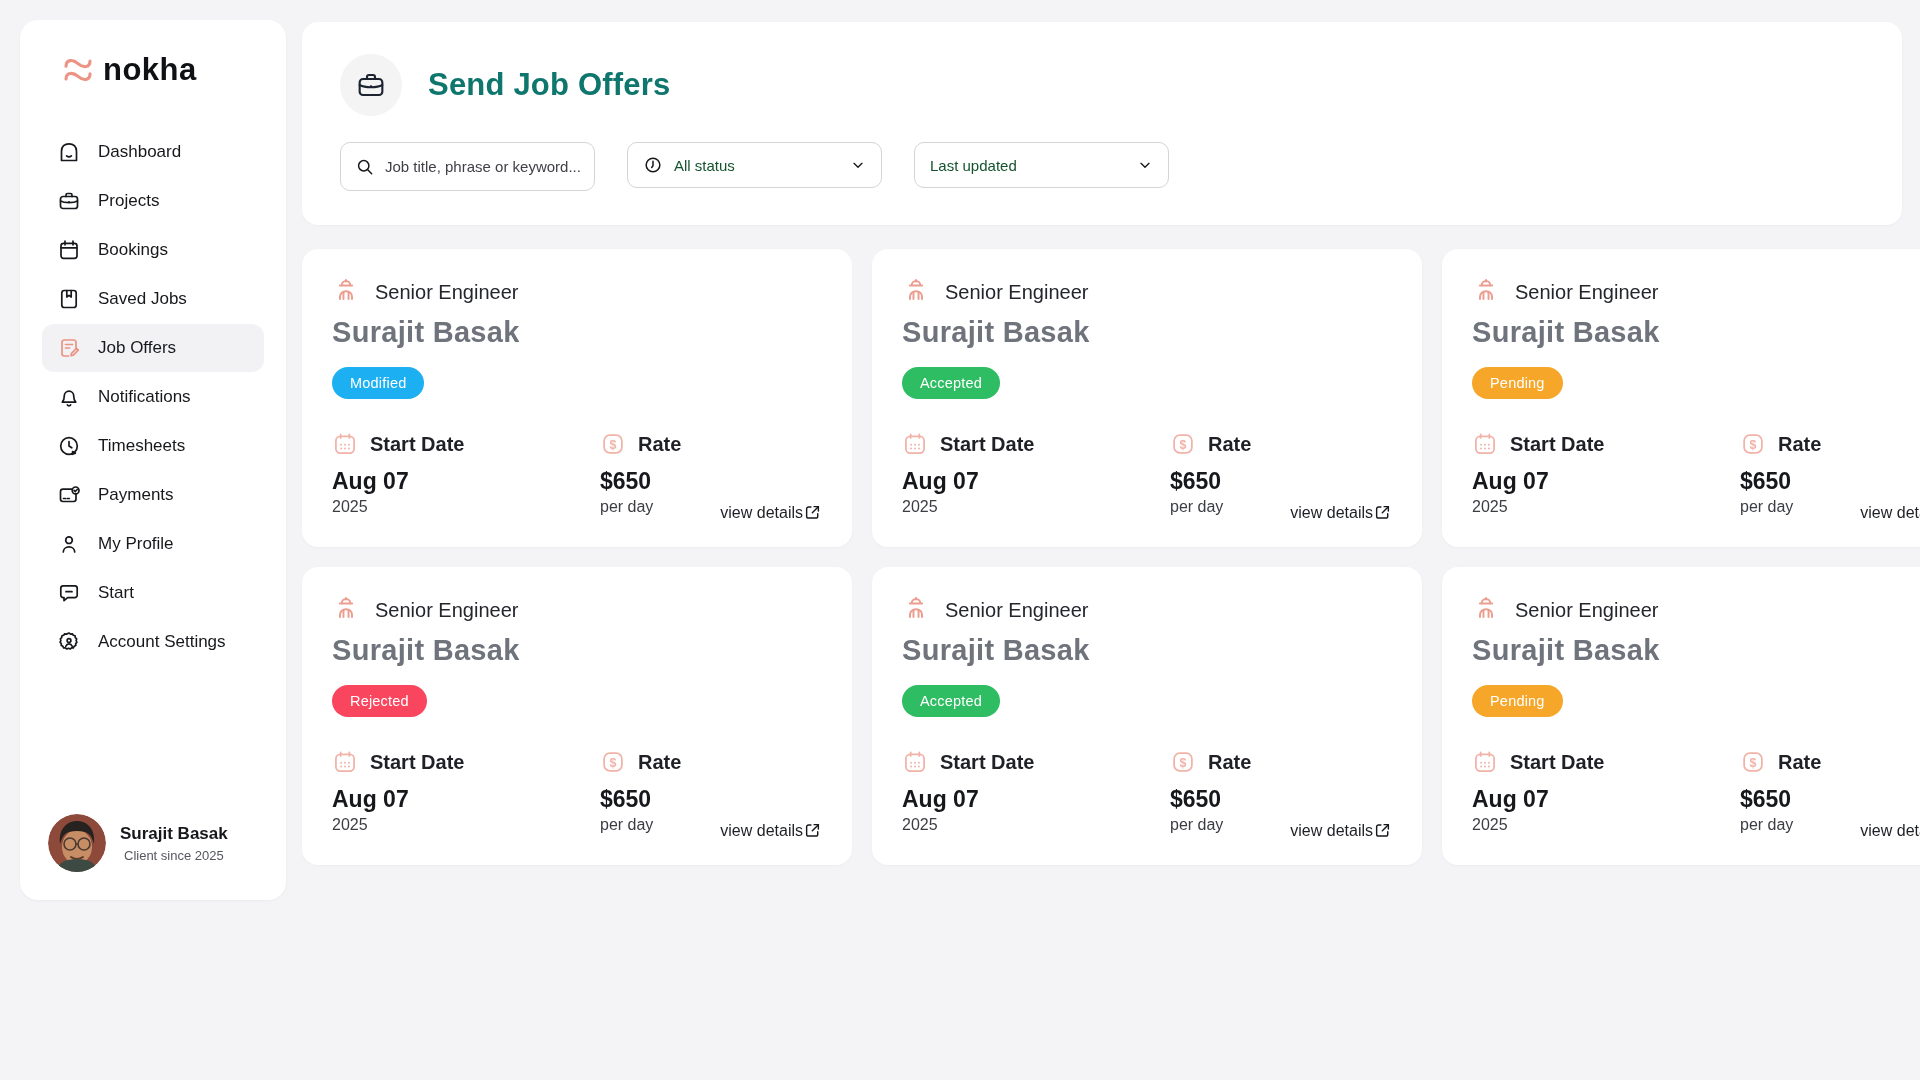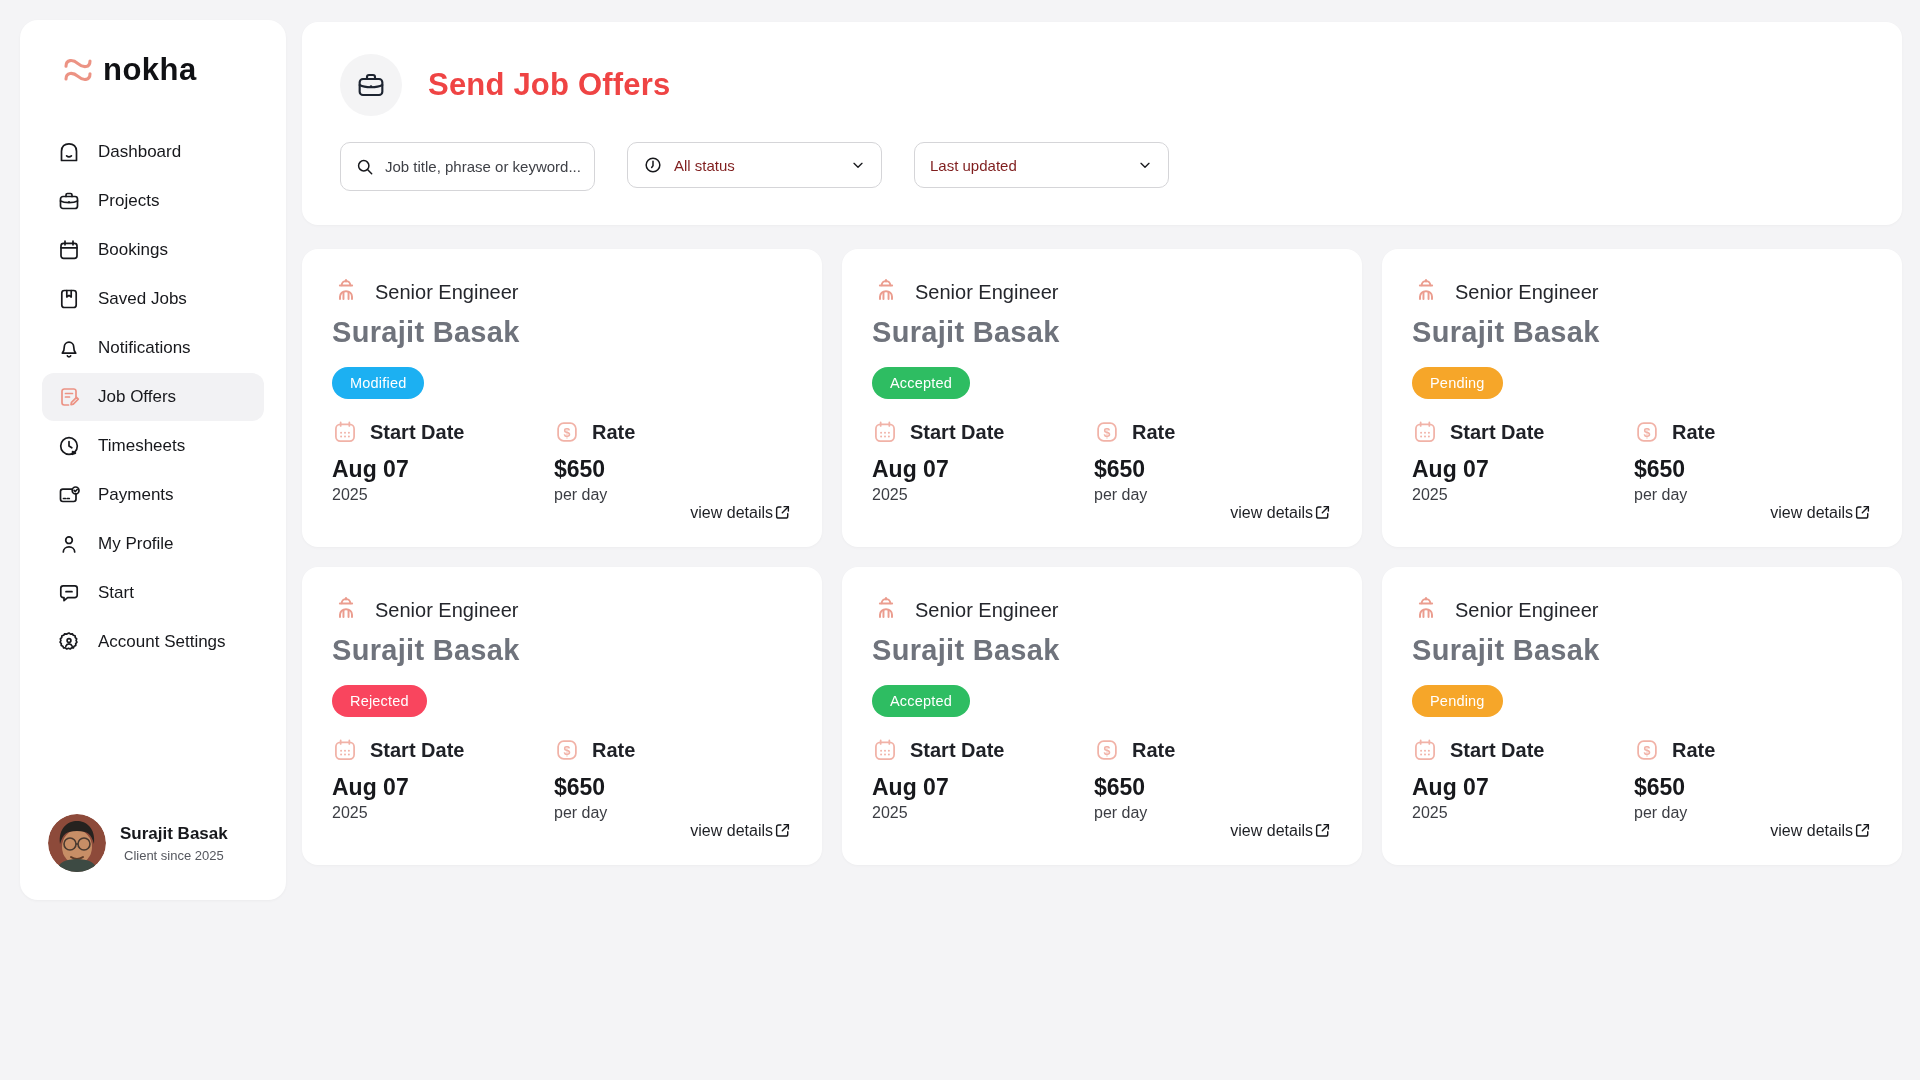--- a/index.html
+++ b/index.html
@@ -45,54 +45,54 @@
     background:#ffffff; border-radius:16px;
     padding:32px 38px 34px 38px;
     box-shadow:0 1px 3px rgba(0,0,0,.03);
   }
   .title-row { display:flex; align-items:center; gap:26px; }
   .title-icon-circle {
     width:62px; height:62px; border-radius:50%;
     background:#f4f4f5; display:flex; align-items:center; justify-content:center;
     color:#1d2430;
   }
-  .page-title { font-size:31px; font-weight:700; color:#ef4444; letter-spacing:.2px; }
+  .page-title { font-size:31px; font-weight:700; color:#0f766e; letter-spacing:.2px; }
   .filter-row { display:flex; gap:32px; margin-top:26px; }
   .search-box {
     width:255px; height:49px; border:1px solid #d5d5d8; border-radius:10px;
     display:flex; align-items:center; gap:10px; padding:0 14px; background:#fff;
   }
   .search-box input {
     border:none; outline:none; flex:1; font-size:15px;
     font-family:"Liberation Sans", sans-serif; color:#2a2c31; background:transparent;
   }
   .search-box input::placeholder { color:#3f4147; }
   .select-box {
     width:255px; height:46px; border:1px solid #d5d5d8; border-radius:10px;
     display:flex; align-items:center; gap:11px; padding:0 15px;
-    background:#fff; cursor:pointer; font-size:15px; color:#7f1d1d;
+    background:#fff; cursor:pointer; font-size:15px; color:#14532d;
   }
   .select-box .spacer { flex:1; }
 
   
   .cards { margin-top:24px; display:grid; grid-template-columns:repeat(3,1fr); gap:20px; }
   .card {
     background:#ffffff; border-radius:16px; height:298px;
     padding:28px 30px; position:relative;
     box-shadow:0 1px 3px rgba(0,0,0,.03);
   }
   .role-row { display:flex; align-items:center; gap:15px; }
   .role-row .role-ico { color:#eb9d8f; }
   .role-label { font-size:20px; color:#24262c; }
   .card-name { font-size:29px; font-weight:600; color:#6f737c; margin-top:9px; letter-spacing:.3px; }
   .badge {
     display:inline-block; margin-top:18px; padding:8px 18px;
     border-radius:999px; color:#ffffff; font-size:14.5px; letter-spacing:.2px;
   }
-  .info-row { display:flex; margin-top:20px; }
+  .info-row { display:flex; margin-top:32px;gap:46px; }
   .info-col { width:222px; }
   .info-label { display:flex; align-items:center; gap:12px; font-size:20px; font-weight:600; color:#1f2127; }
   .info-label .info-ico { color:#f1b2a7; }
   .info-value { font-size:23px; font-weight:700; color:#17181c; margin-top:11px; }
   .info-sub { font-size:16px; color:#3b3d43; margin-top:3px; }
   .view-details {
     position:absolute; right:30px; bottom:25px;
     display:flex; align-items:center; 
     font-size:16px; color:#1e2025; cursor:pointer;
   }
@@ -147,39 +147,39 @@
   <div class="nav-item">
     <span class="nav-ico">
           <svg width="24" height="24" viewBox="0 0 24 24" fill="none" stroke="currentColor" stroke-width="1.7" stroke-linecap="round" stroke-linejoin="round">
             <rect x="4.8" y="3.5" width="14.4" height="17" rx="2.6"></rect>
             <path d="M9.8 3.5 V10 l2.2-1.7 L14.2 10 V3.5"></path>
           </svg>
         </span>
     <span class="nav-label">Saved Jobs</span>
   </div>
 
-  <div class="nav-item">
-    <span class="nav-ico">
-          <svg width="24" height="24" viewBox="0 0 24 24" fill="none" stroke="currentColor" stroke-width="1.7" stroke-linecap="round" stroke-linejoin="round">
-            <path d="M5.3 17.2 h13.4 c-1.5-1.6-2-3.2-2-6.4 a4.7 4.7 0 0 0 -9.4 0 c0 3.2-.5 4.8-2 6.4 Z"></path>
-            <path d="M10.4 19.8 a1.8 1.8 0 0 0 3.2 0"></path>
-          </svg>
-        </span>
-    <span class="nav-label">Notifications</span>
-  </div>
-
   <div class="nav-item active">
     <span class="nav-ico">
           <svg width="24" height="24" viewBox="0 0 24 24" fill="none" stroke="currentColor" stroke-width="1.7" stroke-linecap="round" stroke-linejoin="round">
             <path d="M19 12.5 V6.2 a2.2 2.2 0 0 0 -2.2 -2.2 H7.2 A2.2 2.2 0 0 0 5 6.2 v11.6 A2.2 2.2 0 0 0 7.2 20 h4.3"></path>
             <path d="M8.5 8.5 h7 M8.5 12 h4"></path>
             <path d="M14 19.6 l.5-2.3 5-5 1.8 1.8 -5 5 Z"></path>
           </svg>
         </span>
     <span class="nav-label">Job Offers</span>
+  </div>
+
+  <div class="nav-item">
+    <span class="nav-ico">
+          <svg width="24" height="24" viewBox="0 0 24 24" fill="none" stroke="currentColor" stroke-width="1.7" stroke-linecap="round" stroke-linejoin="round">
+            <path d="M5.3 17.2 h13.4 c-1.5-1.6-2-3.2-2-6.4 a4.7 4.7 0 0 0 -9.4 0 c0 3.2-.5 4.8-2 6.4 Z"></path>
+            <path d="M10.4 19.8 a1.8 1.8 0 0 0 3.2 0"></path>
+          </svg>
+        </span>
+    <span class="nav-label">Notifications</span>
   </div>
 
   <div class="nav-item">
     <span class="nav-ico">
           <svg width="24" height="24" viewBox="0 0 24 24" fill="none" stroke="currentColor" stroke-width="1.7" stroke-linecap="round" stroke-linejoin="round">
             <circle cx="12" cy="12" r="8.3"></circle>
             <path d="M12 7.5 V12 l2.8 1.8"></path>
             <path d="M15.6 17.6 l2.8 1.5 -3 1.2 Z" fill="currentColor"></path>
           </svg>
         </span>

